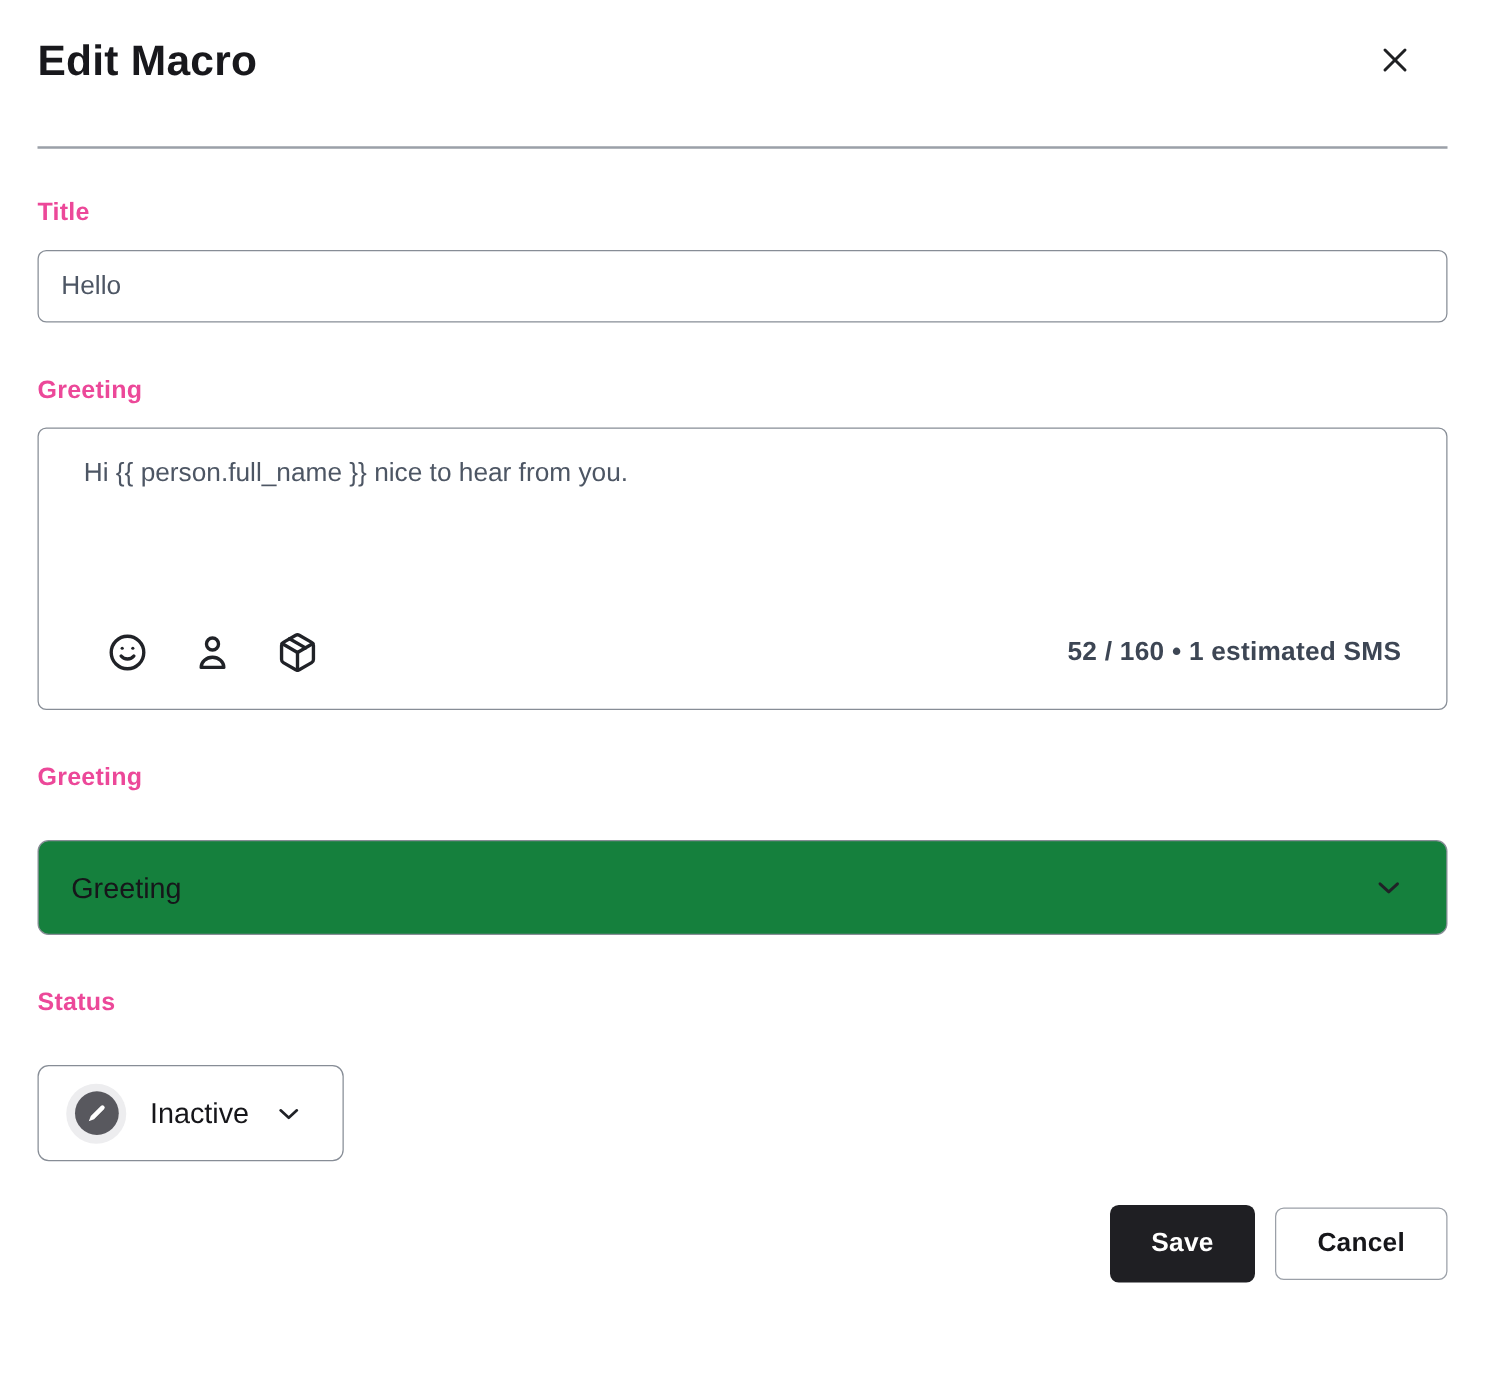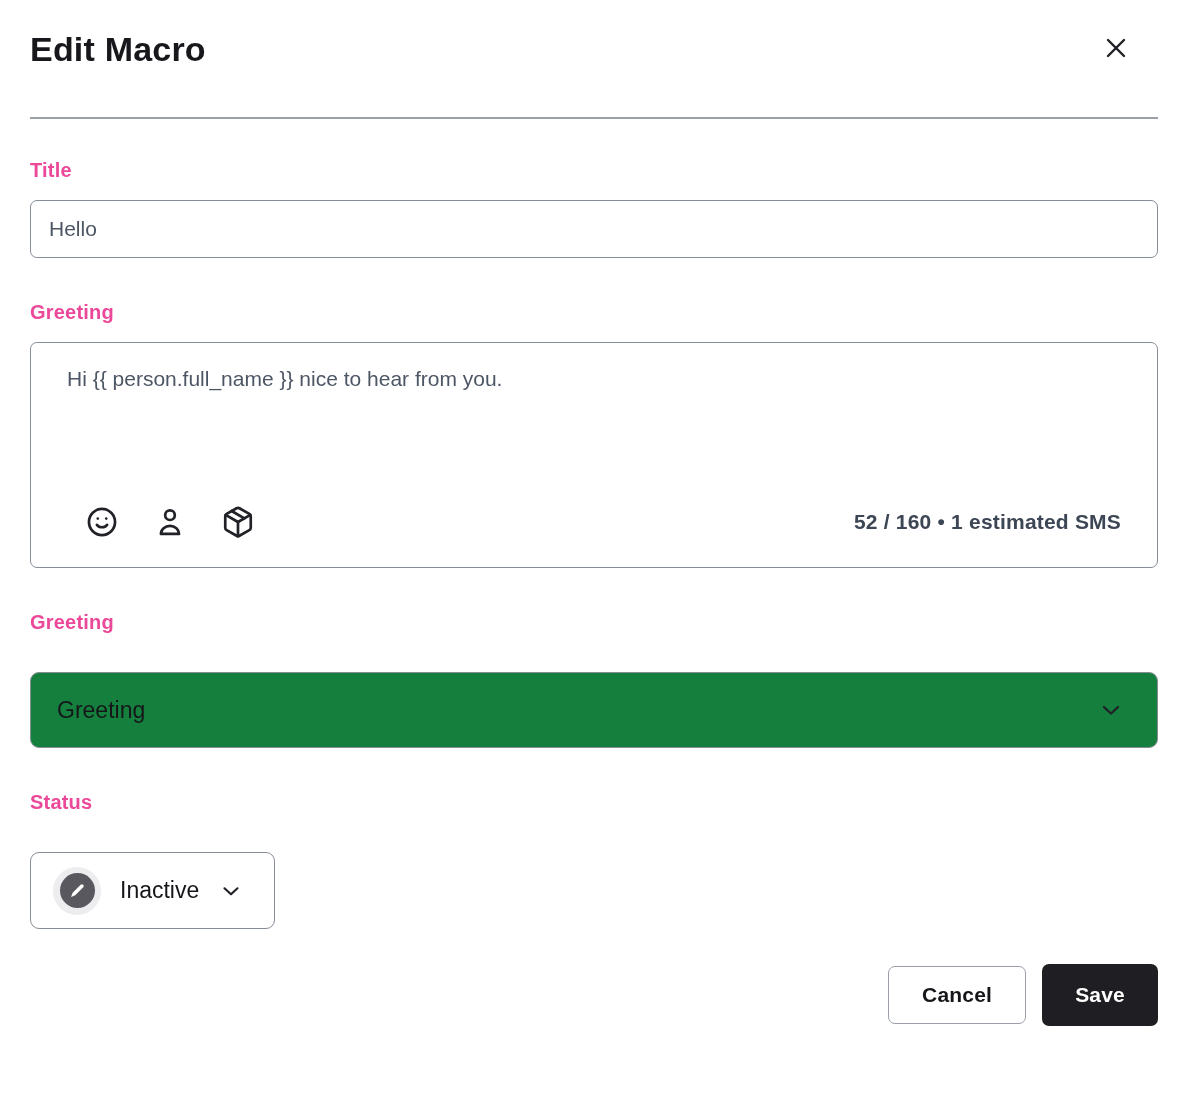--- a/index.html
+++ b/index.html
@@ -175,17 +175,17 @@
         </span>
       </span>
       <span class="status-value">Inactive</span>
       <svg width="26" height="26" viewBox="0 0 24 24" fill="none" stroke="#202227" stroke-width="2" stroke-linecap="round" stroke-linejoin="round">
         <polyline points="6 9.5 12 15 18 9.5"></polyline>
       </svg>
     </button>
   </div>
 
   <div class="footer">
+    <button class="btn btn-save">Save</button>
     <button class="btn btn-cancel">Cancel</button>
-    <button class="btn btn-save">Save</button>
   </div>
 
 </div>
 
 </body></html>

